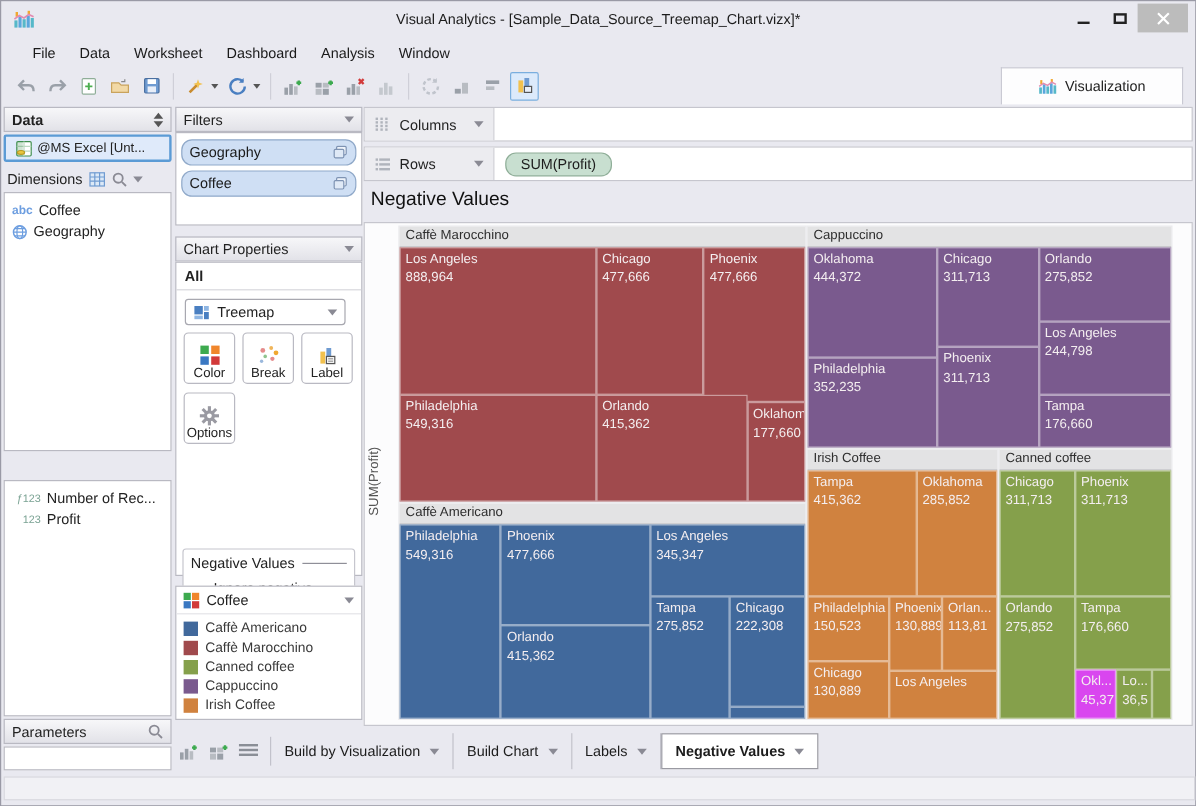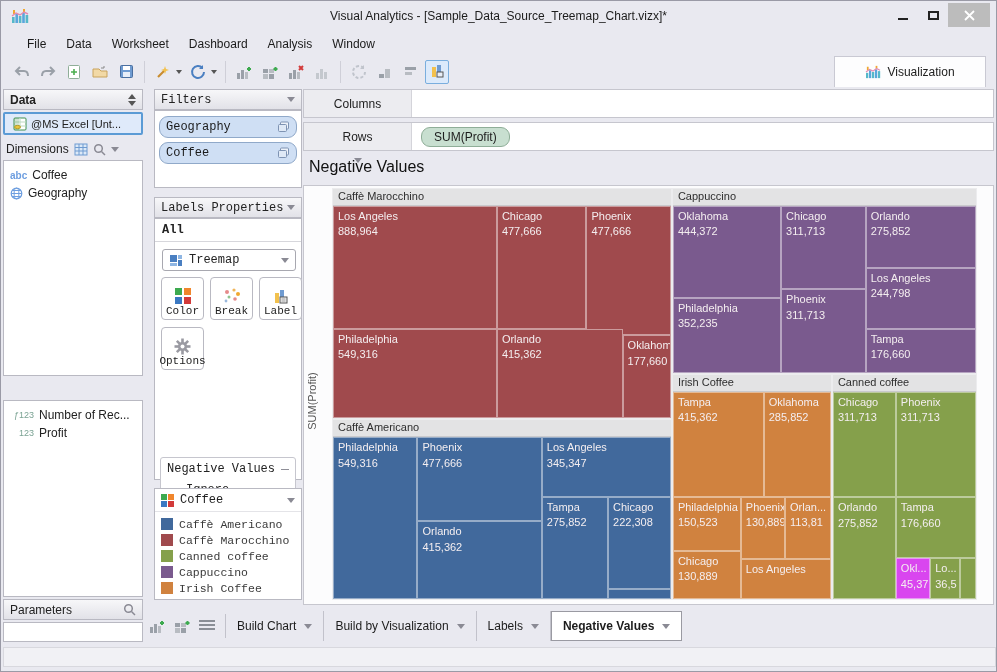--- a/index.html
+++ b/index.html
@@ -48,21 +48,21 @@
   .tree-item { display:flex; align-items:center; gap:5px; padding:2px 2px; font-size:12px; color:#222; }
   .abc-txt { color:#6d9ee0; font-size:10px; font-weight:bold; }
   .meas-head { top:290px; height:21px; }
   .meas-box { top:311px; height:197px; padding:5px 2px; }
   .icon-123 { color:#7ba394; font-size:9px; width:26px; text-align:right; flex:none; }
   .params-head { top:510px; height:21px; }
   .params-box { top:533px; height:20px; }
 
   
   .mid-panel { position:absolute; left:145px; top:88px; width:156px; height:512px; }
-  .mp-abs { position:absolute; left:8px; right:0;font-family:Liberation Mono, monospace; }
+  .mp-abs { position:absolute; left:0; right:0; }
   .filters-head { top:0; height:21px; }
   .filters-box { top:21px; height:78px; padding:5px 4px; }
   .pill { height:22px; background:#cfdff4; border:1px solid #90a9c9; border-radius:9px; display:flex; align-items:center; padding:0 6px; margin-bottom:4px; font-size:12px; color:#1a1a1a; }
   .cp-head { top:108px; height:21px; }
   .cp-box { top:129px; height:262px; }
   .all-band { height:23px; border-bottom:1px solid #d7d7dc; display:flex; align-items:center; padding:0 7px; font-weight:bold; font-size:12px; }
   .type-select { position:absolute; left:7px; top:30px; width:134px; height:22px; border:1px solid #a8a8b0; border-radius:3px; background:#fff; display:flex; align-items:center; gap:6px; padding:0 6px; font-size:12px; }
   .prop-btn { position:absolute; width:43px; height:43px; border:1px solid #b9b9c2; border-radius:4px; background:#fff; display:flex; flex-direction:column; align-items:center; justify-content:flex-end; padding-bottom:2px; font-size:11px; color:#222; }
   .group-box { position:absolute; left:5px; right:5px; top:238px; height:76px; border:1px solid #c6c6ce; border-radius:3px; background:#fff; padding:4px 6px; }
   .gb-title { display:flex; align-items:center; gap:6px; font-size:12px; color:#222; }
@@ -73,21 +73,21 @@
   .apply-partial { position:absolute; left:14px; right:14px; top:320px; height:14px; background:#cfe3f7; border:1px solid #9ab8dc; border-radius:7px 7px 0 0; border-bottom:none; }
   .legend-box { top:399px; height:112px; }
   .legend-head { height:23px; display:flex; align-items:center; gap:6px; padding:0 6px; border-bottom:1px solid #e4e4e8; font-size:12px; }
   .legend-item { display:flex; align-items:center; gap:6px; padding:1px 6px; font-size:11.5px; color:#3a3a3a; height:16px; }
   .swatch { width:12px; height:12px; flex:none; }
   .quad { display:inline-grid; grid-template-columns:6px 6px; grid-template-rows:6px 6px; gap:1px; }
   .quad i { display:block; }
 
   
   .shelf { position:absolute; left:302px; width:691px; height:29px; background:#fff; border:1px solid #c6c6ce; display:flex; align-items:center; }
-  .shelf-label { width:108px; height:100%; background:#ececf0; border-right:1px solid #d4d4da; display:flex; align-items:center; gap:7px; padding:0 8px; font-size:12px;flex-direction:column; }
+  .shelf-label { width:108px; height:100%; background:#ececf0; border-right:1px solid #d4d4da; display:flex; align-items:center; gap:7px; padding:0 8px; font-size:12px; }
   .columns-shelf { top:88px; }
   .rows-shelf { top:121px; }
   .green-pill { margin-left:9px; height:20px; background:#c8dfd0; border:1px solid #8fae98; border-radius:9px; display:flex; align-items:center; padding:0 12px; font-size:12px; color:#1d1d1d; }
   .chart-title { position:absolute; left:308px; top:157px; font-size:16px; color:#111; }
   .chart-box { position:absolute; left:302px; top:184px; width:691px; height:420px; background:#fcfcfd; border:1px solid #c6c6ce; }
   .y-axis-label { position:absolute; left:-42px; top:50%; width:100px; text-align:center; transform:rotate(-90deg); transform-origin:center; font-size:11px; color:#555; }
   .treemap { position:absolute; left:28px; top:2px; width:645px; height:412px; background:#f2f2f4; }
   .tm-group { position:absolute; border:1px solid #ececee; }
   .tm-ghead { height:17px; background:#e3e3e4; border-bottom:1px solid #c9c9cc; font-size:11px; color:#2e2e2e; padding:1px 5px; white-space:nowrap; overflow:hidden; }
   .tm-cells { position:absolute; left:0; right:0; top:17px; bottom:0; }
@@ -345,21 +345,21 @@
           <span>Coffee</span>
           <div class="flex-spacer"></div>
           <svg width="13" height="12" viewBox="0 0 13 12">
             <rect x="3.5" y="1" width="8" height="7" rx="1" fill="#eef3fa" stroke="#7e93b3"></rect>
             <rect x="1.5" y="3.5" width="8" height="7" rx="1" fill="#dfe9f6" stroke="#7e93b3"></rect>
           </svg>
         </div>
       </div>
 
     <div class="phead mp-abs cp-head">
-      <span>Labels Properties</span>
+      <span>Chart Properties</span>
       <div class="flex-spacer"></div>
       <div class="caret-down"></div>
     </div>
     <div class="pbox mp-abs cp-box">
       <div class="all-band">
           <span>All</span>
         </div>
       <div class="type-select">
         <svg width="14" height="13" viewBox="0 0 14 13">
             <rect x="1" y="1" width="7" height="7" fill="#4a7fc1"></rect>
@@ -692,25 +692,25 @@
           <g fill="#8a8e96">
             <rect x="0" y="0" width="16" height="2"></rect>
             <rect x="0" y="4" width="16" height="2"></rect>
             <rect x="0" y="8" width="16" height="2"></rect>
           </g>
         </svg>
     </div>
     <div class="tab-sep"></div>
     <div id="sheet-tabs" style="display:flex; align-items:center; height:30px;">
         <div class="sheet-tab">
+          <span>Build by Visualization</span>
+          <div class="caret-down"></div>
+        </div>
+        <div class="sheet-tab">
           <span>Build Chart</span>
-          <div class="caret-down"></div>
-        </div>
-        <div class="sheet-tab">
-          <span>Build by Visualization</span>
           <div class="caret-down"></div>
         </div>
         <div class="sheet-tab">
           <span>Labels</span>
           <div class="caret-down"></div>
         </div>
         <div class="sheet-tab active">
           <span>Negative Values</span>
           <div class="caret-down"></div>
         </div>

